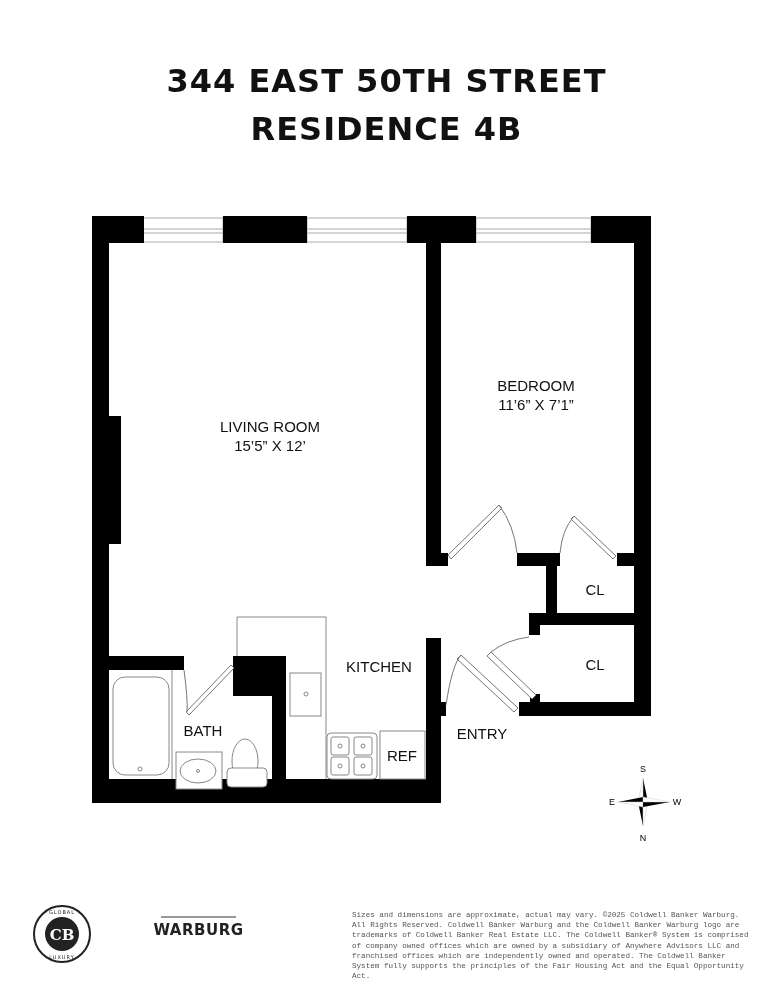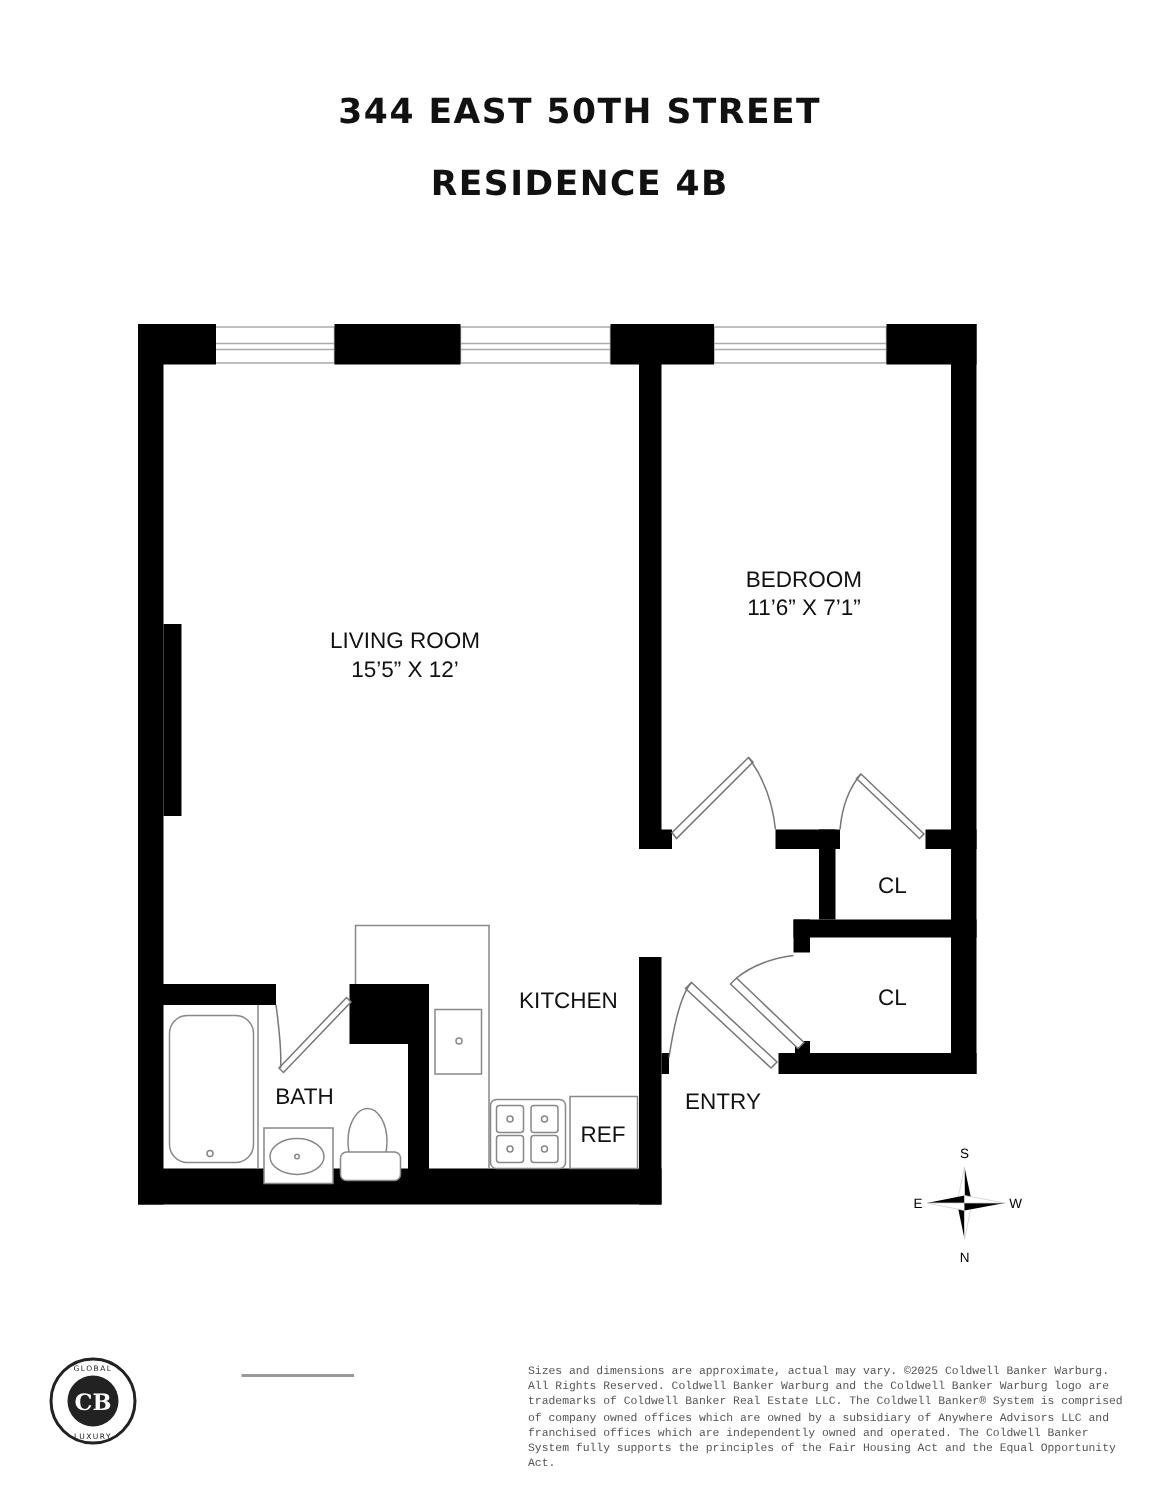--- a/index.html
+++ b/index.html
@@ -1,17 +1,17 @@
 <!DOCTYPE html>
 <html><head>
 <meta charset="utf-8">
 <style>
   html, body { margin:0; padding:0; background:#ffffff; }
   body { width:773px; height:1000px; position:relative; overflow:hidden; font-family:"Liberation Sans", sans-serif; color:#111; }
-  .title { position:absolute; left:0; width:773px; text-align:center; font-family:"DejaVu Sans", sans-serif; font-weight:bold; font-size:23px; letter-spacing:1px; color:#111; }
+  .title { position:absolute; left:0; width:773px; text-align:center; font-family:"DejaVu Sans", sans-serif; font-weight:bold; font-size:32px; letter-spacing:1px; color:#111; }
   .t1 { top:62px; }
   .t2 { top:110px; }
   svg.plan { position:absolute; left:0; top:0; }
   .lbl { font-family:"Liberation Sans", sans-serif; font-size:15px; fill:#111; }
   .brand { position:absolute; left:106px; top:912px; width:185px; text-align:center; }
   .brand .b1 { font-family:"DejaVu Sans", sans-serif; font-weight:bold; font-size:16px; letter-spacing:0.3px; color:#222; }
   .brand .rule { width:75px; height:2px; background:#999; margin:4px auto 3px; }
   .brand .b2 { font-family:"DejaVu Sans", sans-serif; font-weight:bold; font-size:15px; letter-spacing:0.5px; color:#222; }
   .disclaimer { position:absolute; left:352px; top:910px; width:400px; font-size:7.6px; line-height:10.2px; color:#555; font-family:Liberation Mono, monospace; }
   .logo { position:absolute; left:32px; top:904px; width:60px; height:60px; }
@@ -146,15 +146,16 @@
 <svg class="logo" viewBox="0 0 60 60">
   <circle cx="30" cy="30" r="28" fill="#fff" stroke="#222" stroke-width="2"></circle>
   <circle cx="30" cy="30" r="17" fill="#222"></circle>
   <text x="30" y="36" text-anchor="middle" font-size="15" font-weight="bold" fill="#fff" font-family="DejaVu Serif, serif">CB</text>
   <text x="30" y="10" text-anchor="middle" font-size="5" fill="#222" font-family="DejaVu Sans, sans-serif" letter-spacing="1">GLOBAL</text>
   <text x="30" y="55" text-anchor="middle" font-size="5" fill="#222" font-family="DejaVu Sans, sans-serif" letter-spacing="1">LUXURY</text>
 </svg>
 
 <div class="brand">
   <div class="rule"></div>
+  <div class="b2">WARBURG</div>
 </div>
 
 <div class="disclaimer">Sizes and dimensions are approximate, actual may vary. ©2025 Coldwell Banker Warburg. All Rights Reserved. Coldwell Banker Warburg and the Coldwell Banker Warburg logo are trademarks of Coldwell Banker Real Estate LLC. The Coldwell Banker® System is comprised of company owned offices which are owned by a subsidiary of Anywhere Advisors LLC and franchised offices which are independently owned and operated. The Coldwell Banker System fully supports the principles of the Fair Housing Act and the Equal Opportunity Act.</div>
 
 </body></html>

